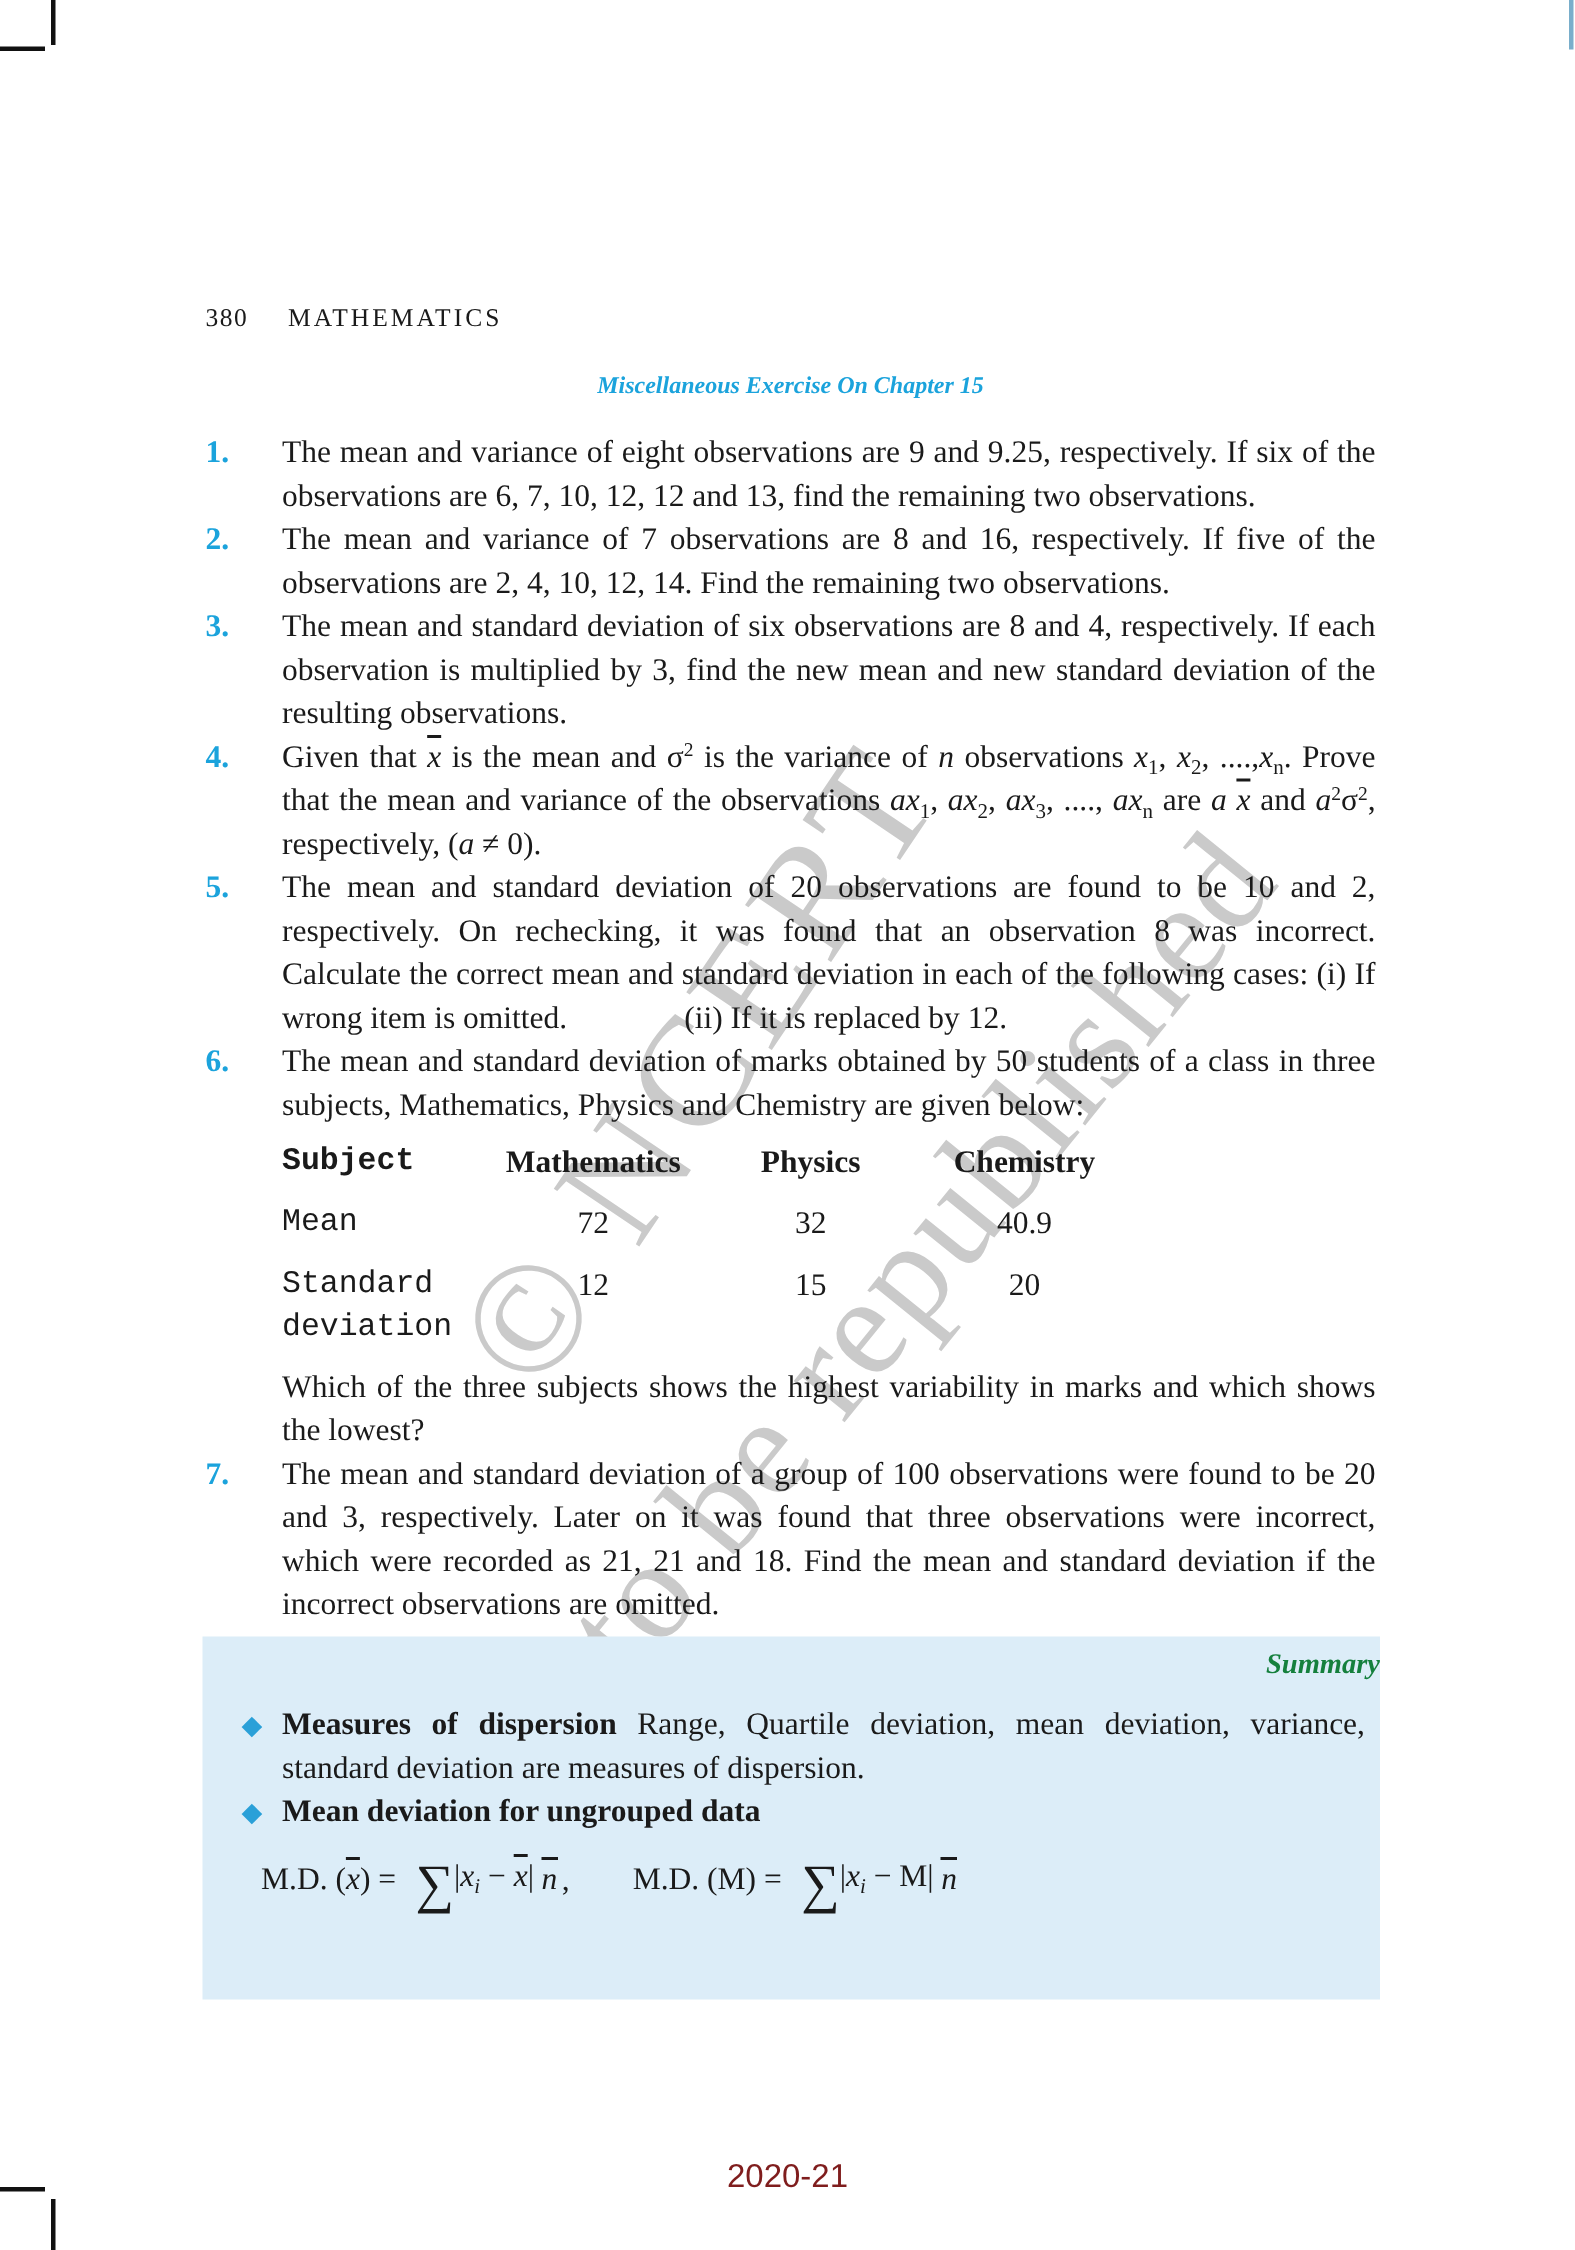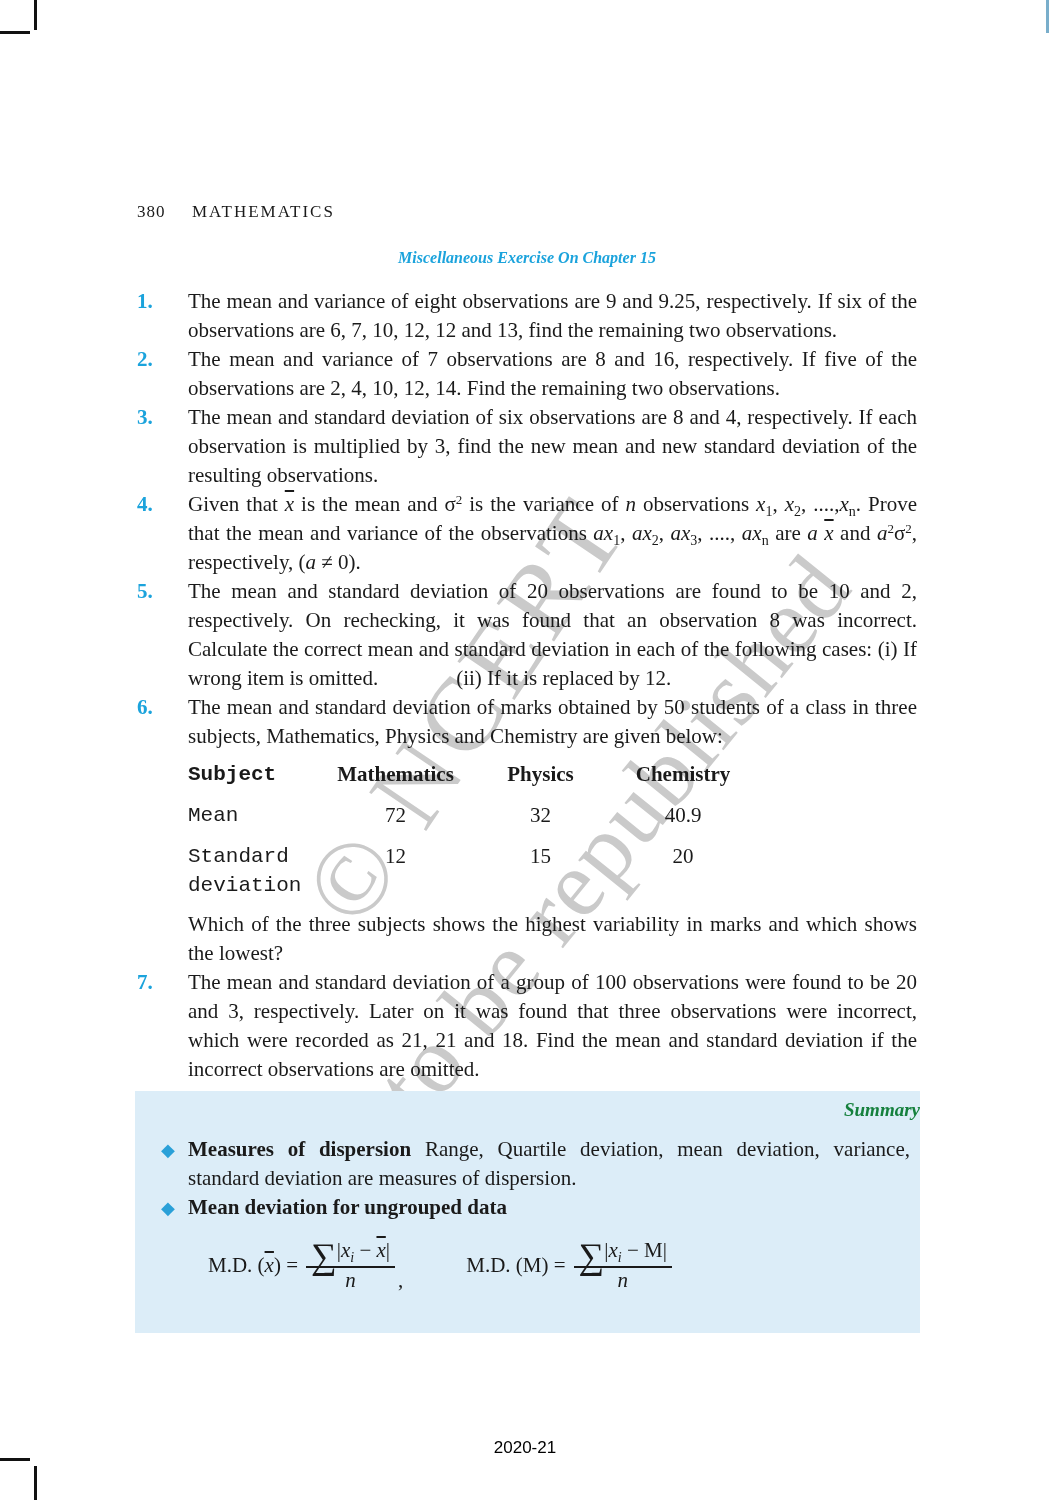--- a/index.html
+++ b/index.html
@@ -78,37 +78,37 @@
     margin-bottom:14px;
   }
   .sbullet { position:relative; padding-left:53px; padding-right:10px; font-size:21px; line-height:29px; text-align:justify; }
   .sbullet + .sbullet { margin-top:0; }
   .diamond {
     position:absolute; left:26px; top:1px;
     color:#2aa0d8; font-size:18px; font-style:normal;
   }
   .sbold { font-weight:bold; }
 
-  .formula-row { display:flex; margin:16px 0 0 73px; font-size:21px;gap:21px; }
+  .formula-row { display:flex; margin:16px 0 0 39px; font-size:21px; }
   .formula { display:flex; align-items:center; }
   .formula + .formula { margin-left:42px; }
   .flabel { margin-right:8px; }
-  .frac { display:inline-flex; flex-direction:column; align-items:center; vertical-align:middle; }
+  .frac { display:inline-flex; flex-direction:row; align-items:center; vertical-align:middle; }
   .fnum { padding:0 5px 1px 5px; white-space:nowrap; }
   .fden { border-top:2px solid #1a1a1a; align-self:stretch; text-align:center; padding-top:0px; }
   .sigma { font-size:36px; font-style:normal; line-height:26px; vertical-align:-7px; display:inline-block; transform:translateY(4px); }
   .fafter { margin-left:3px; align-self:flex-end; }
 
   
   .page-footer {
     position:absolute; z-index:1;
     left:0; top:1438px; width:1050px;
     text-align:center;
     font-family:"Liberation Sans", sans-serif;
-    font-size:17px; color:#000000;
+    font-size:22px; color:#7f1d1d;
   }
 </style>
 </head>
 <body>
 
 <div class="page">
 
   <div class="mark mark-tl-v"></div>
   <div class="mark mark-tl-h"></div>
   <div class="mark mark-bl-h"></div>

